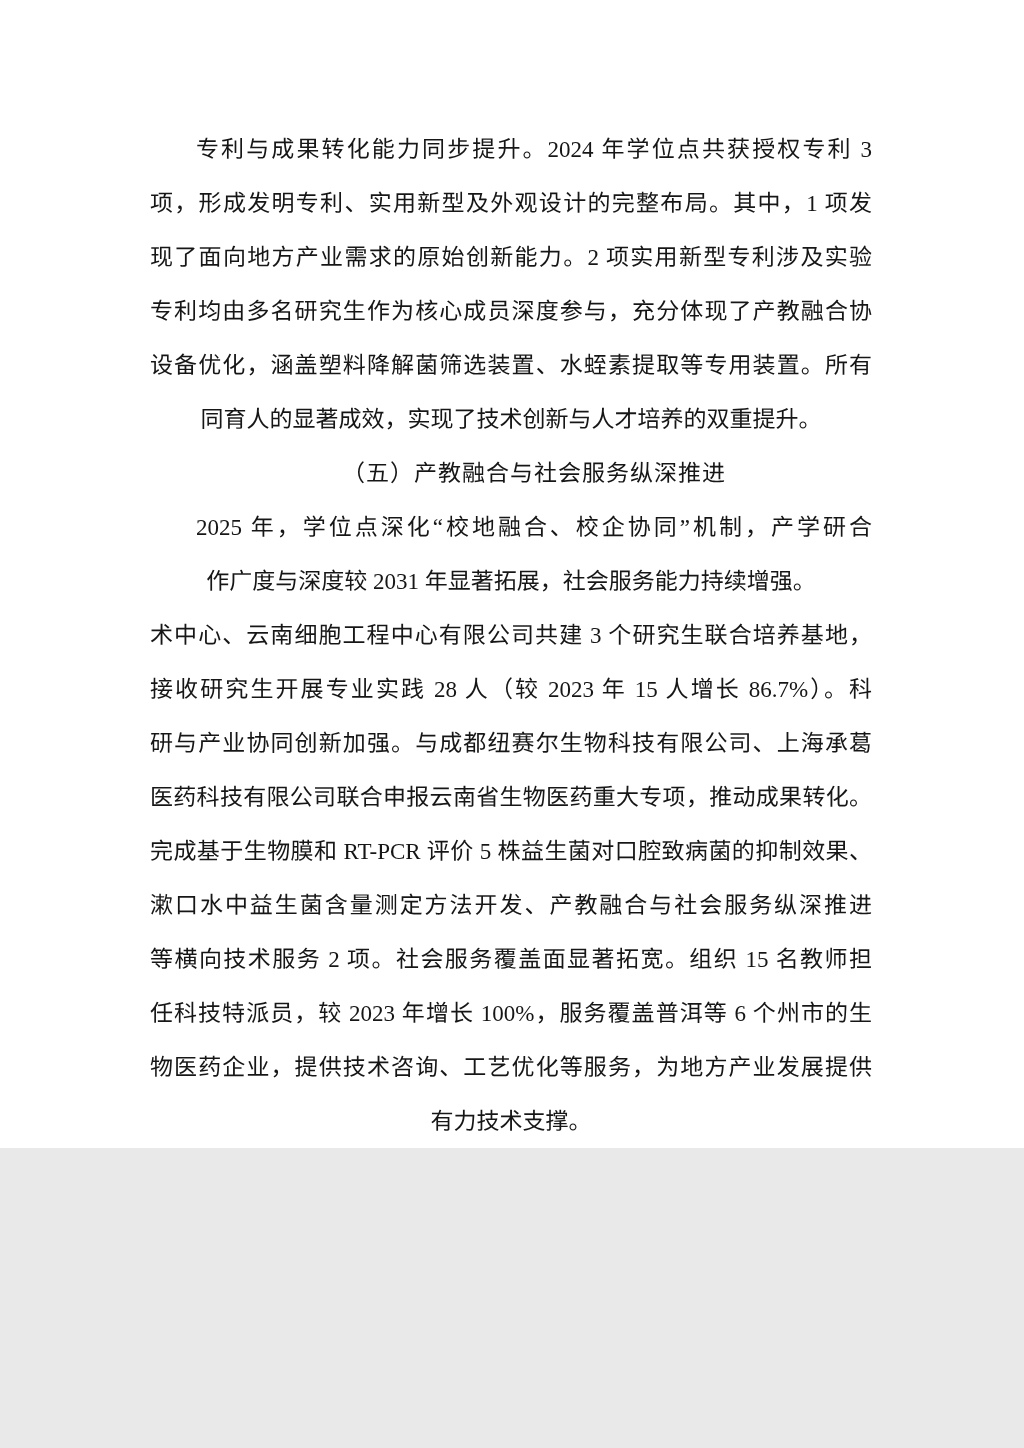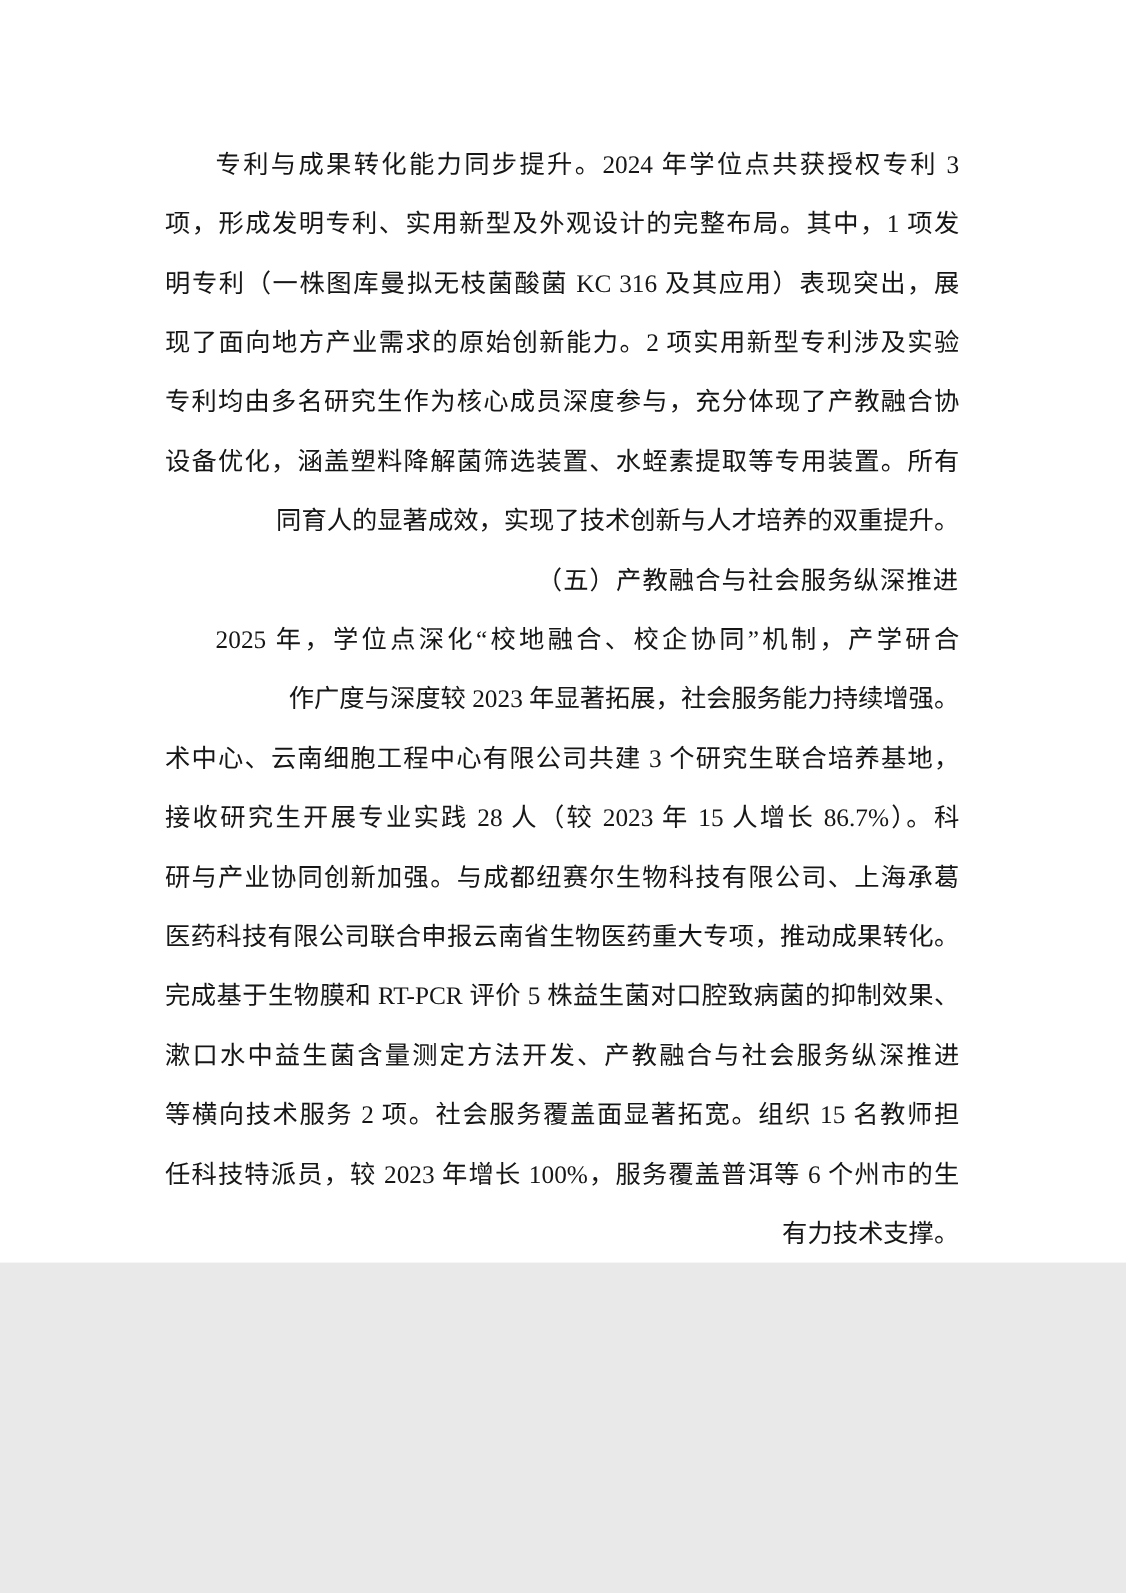--- a/index.html
+++ b/index.html
@@ -23,21 +23,21 @@
     top: 123px;
     width: 722px;
   }
   .line {
     margin: 0;
     height: 54px;
     line-height: 54px;
     font-size: 23px;
     font-weight: normal;
     white-space: nowrap;
-    text-align: right;
+    text-align: center;
   }
   
   .jl {
     text-align: justify;
     text-align-last: justify;
     white-space: normal;
   }
   
   .first {
     text-indent: 2em;
@@ -69,39 +69,39 @@
   }
 </style>
 </head>
 <body>
 
 <div class="page">
   <main class="content">
 
     <p class="line jl first">专利与成果转化能力同步提升。2024 年学位点共获授权专利 3</p>
     <p class="line jl">项，形成发明专利、实用新型及外观设计的完整布局。其中，1 项发</p>
-    <p class="line jl">明专利（一株图库曼拟无枝菌酸菌 KC 316 及其应用）表现突出，展</p>
     <p class="line jl">现了面向地方产业需求的原始创新能力。2 项实用新型专利涉及实验</p>
     <p class="line jl">专利均由多名研究生作为核心成员深度参与，充分体现了产教融合协</p>
     <p class="line jl">设备优化，涵盖塑料降解菌筛选装置、水蛭素提取等专用装置。所有</p>
     <p class="line">同育人的显著成效，实现了技术创新与人才培养的双重提升。</p>
 
     <h3 class="line h-serif">（五）产教融合与社会服务纵深推进</h3>
 
     <p class="line jl first">2025 年，学位点深化“校地融合、校企协同”机制，产学研合</p>
-    <p class="line">作广度与深度较 2023 年显著拓展，社会服务能力持续增强。</p>
+    <p class="line">作广度与深度较 2031 年显著拓展，社会服务能力持续增强。</p>
 
     <p class="line jl">术中心、云南细胞工程中心有限公司共建 3 个研究生联合培养基地，</p>
     <p class="line jl">接收研究生开展专业实践 28 人（较 2023 年 15 人增长 86.7%）。科</p>
     <p class="line jl">研与产业协同创新加强。与成都纽赛尔生物科技有限公司、上海承葛</p>
     <p class="line jl">医药科技有限公司联合申报云南省生物医药重大专项，推动成果转化。</p>
     <p class="line jl">完成基于生物膜和 RT-PCR 评价 5 株益生菌对口腔致病菌的抑制效果、</p>
     <p class="line jl">漱口水中益生菌含量测定方法开发、产教融合与社会服务纵深推进</p>
     <p class="line jl">等横向技术服务 2 项。社会服务覆盖面显著拓宽。组织 15 名教师担</p>
     <p class="line jl">任科技特派员，较 2023 年增长 100%，服务覆盖普洱等 6 个州市的生</p>
+    <p class="line jl">物医药企业，提供技术咨询、工艺优化等服务，为地方产业发展提供</p>
     <p class="line">有力技术支撑。</p>
 
     <h2 class="line h-sans">三、建设存在的问题</h2>
 
   </main>
 
   <footer class="page-footer">
     <span class="page-number">7</span>
   </footer>
 </div>

